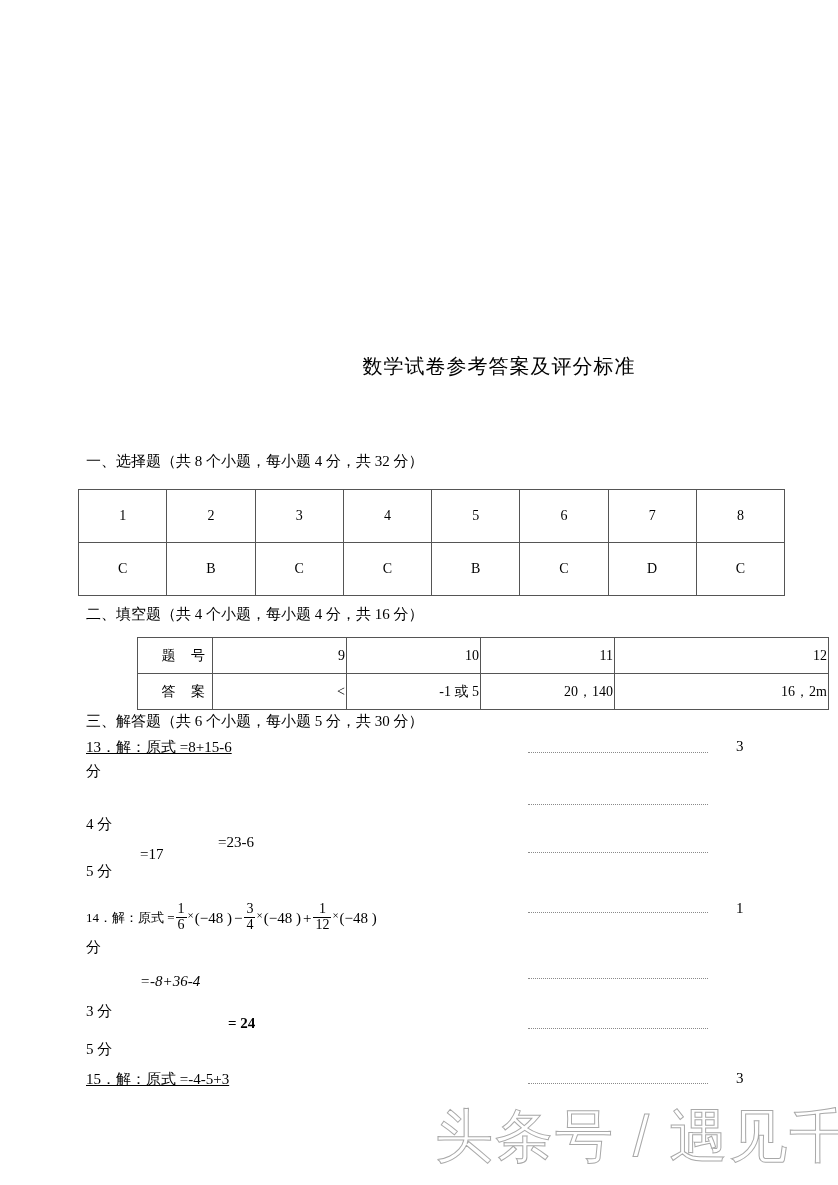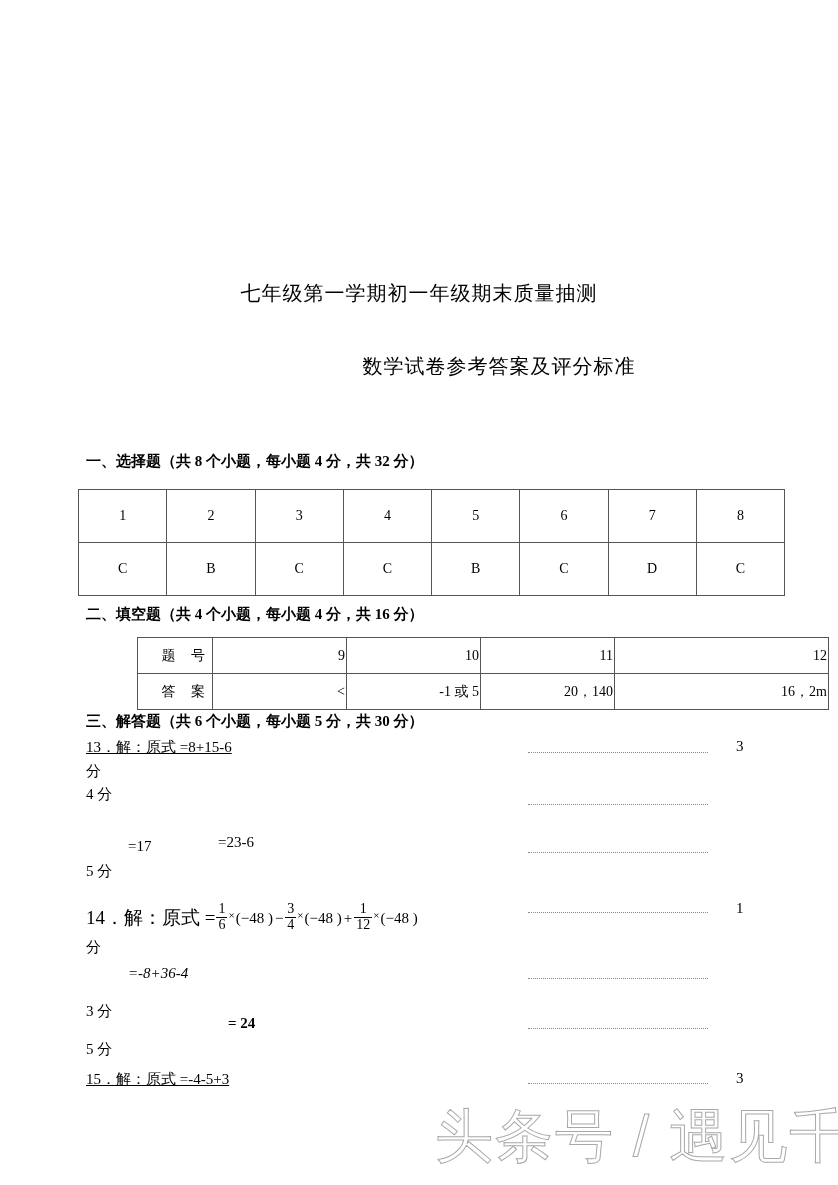--- a/index.html
+++ b/index.html
@@ -31,21 +31,20 @@
   }
   .title-main { top: 280px; }
   .title-sub  { top: 353px; padding-left: 80px; }
 
   
   .section-head {
     position: absolute;
     left: 86px;
     font-size: 15px;
     white-space: nowrap;
-    font-weight: bold;
   }
   .sec-1 { top: 452px; }
   .sec-2 { top: 605px; }
   .sec-3 { top: 712px; }
 
   
   table.ans-table {
     position: absolute;
     border-collapse: collapse;
     table-layout: fixed;
@@ -81,21 +80,21 @@
   #fill-table .c-11 { width: 131px; }
   #fill-table .c-12 { width: 211px; }
 
   
   .sol-line {
     position: absolute;
     font-size: 15px;
     white-space: nowrap;
   }
   .sol-body { left: 86px; }
-  .sol-ind1 { left: 128px; }
+  .sol-ind1 { left: 140px; margin-top: 8px; }
   .sol-ind2 { left: 218px; }
   .sol-ind3 { left: 228px; }
   .mark-word { position: absolute; left: 86px; font-size: 15px; }
 
   
   .leader {
     position: absolute;
     left: 528px;
     width: 180px;
     border-bottom: 1px dotted #8a8a8a;
@@ -104,21 +103,21 @@
   .score {
     position: absolute;
     left: 736px;
     font-size: 15px;
   }
 
   
   .expr {
     display: inline-block;
     vertical-align: middle;
-    font-size: 19px;
+    font-size: 13px;
     white-space: nowrap;
   }
   .frac {
     display: inline-block;
     vertical-align: middle;
     text-align: center;
     font-size: 14px;
     line-height: 1.05;
     margin: 0 1px;
     position: relative;
@@ -147,21 +146,20 @@
     letter-spacing: 2px;
     white-space: nowrap;
     opacity: 0.85;
   }
 </style>
 </head>
 <body>
 
 <div class="page">
 
-  <div class="doc-title title-main">七年级第一学期初一年级期末质量抽测</div>
   <div class="doc-title title-sub">数学试卷参考答案及评分标准</div>
 
   <div class="section-head sec-1">一、选择题（共  8 个小题，每小题  4 分，共  32 分）</div>
 
   <table class="ans-table" id="choice-table">
     <tbody>
         <tr>
       <td>1</td>
       <td>2</td>
       <td>3</td>
@@ -207,21 +205,21 @@
 
   <div class="section-head sec-3">三、解答题（共  6 个小题，每小题  5 分，共  30 分）</div>
 
   <div class="sol-line sol-body" style="top:738px;text-decoration:underline;">13．解：原式 =8+15-6</div>
   <div class="leader" style="top:752px;"></div>
   <div class="score" style="top:738px;">3</div>
   <div class="mark-word" style="top:762px;">分</div>
 
   <div class="sol-line sol-ind2" style="top:790px;margin-top:44px;">=23-6</div>
   <div class="leader" style="top:804px;"></div>
-  <div class="mark-word" style="top:785px;">4 分</div>
+  <div class="mark-word" style="top:815px;">4 分</div>
 
   <div class="sol-line sol-ind1" style="top:838px;">=17</div>
   <div class="leader" style="top:852px;"></div>
   <div class="mark-word" style="top:862px;">5 分</div>
 
   <div class="sol-line sol-body" style="top:903px;">
     <span class="expr">14．解：原式 =</span><span class="frac"><span class="num">1</span><span class="den">6</span></span><span class="times">×</span><span class="op">(−48 )</span><span class="op">−</span><span class="frac"><span class="num">3</span><span class="den">4</span></span><span class="times">×</span><span class="op">(−48 )</span><span class="op">+</span><span class="frac"><span class="num">1</span><span class="den">12</span></span><span class="times">×</span><span class="op">(−48 )</span>
   </div>
   <div class="leader" style="top:912px;"></div>
   <div class="score" style="top:900px;">1</div>

